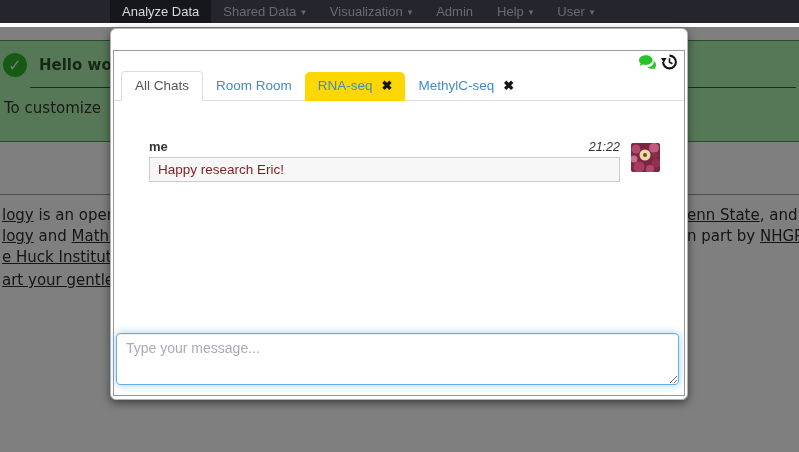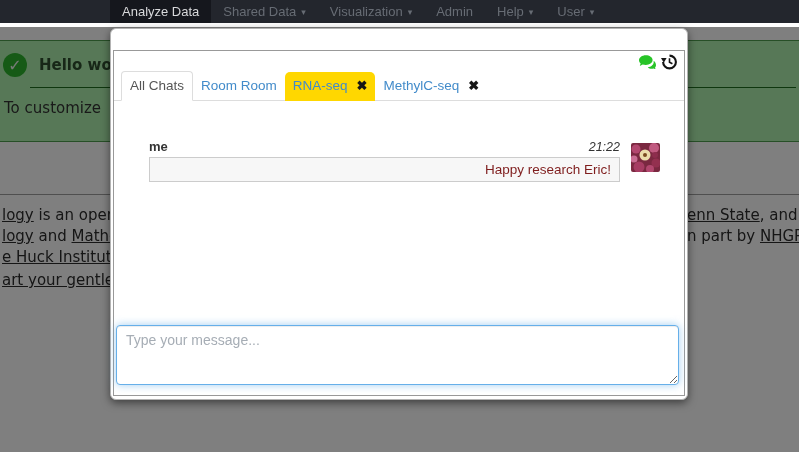--- a/index.html
+++ b/index.html
@@ -36,41 +36,41 @@
 
   
   .modal{position:absolute;left:110px;top:28px;width:578px;height:372px;background:#fff;
          border:1px solid #b3b3b3;border-radius:6px;box-shadow:0 3px 9px rgba(0,0,0,.5);
          z-index:40;box-sizing:border-box;}
   .chat-panel{position:absolute;top:21px;left:2px;right:2px;bottom:3px;border:1px solid #999;}
   .panel-icons{position:absolute;top:3px;right:7px;display:flex;gap:5px;align-items:center;}
   .panel-icons svg{display:block;cursor:pointer;}
 
   .tabs{display:flex;align-items:flex-end;margin-top:20px;padding-left:7px;border-bottom:1px solid #ddd;}
-  .tab{padding:6px 8px;font-size:13.5px;color:#428bca;cursor:pointer;display:flex;gap:9px;
+  .tab{padding:6px 13px;font-size:13.5px;color:#428bca;cursor:pointer;display:flex;gap:9px;
        align-items:flex-start;line-height:16px;white-space:nowrap;}
   .tab.active{background:#fff;border:1px solid #ddd;border-bottom:1px solid #fff;
        border-radius:4px 4px 0 0;color:#555;margin-bottom:-1px;}
   .tab.highlight{background:#ffd700;border-radius:5px 5px 0 0;margin-bottom:-1px;padding-bottom:7px;}
   .tab-x{color:#151515;font-weight:bold;font-size:13px;cursor:pointer;}
 
   .messages{margin:38px 24px 0 35px;}
-  .msg{display:flex;align-items:flex-start;text-align:right;}
+  .msg{display:flex;align-items:flex-start;}
   .msg-main{flex:1;min-width:0;}
   .msg-head{display:flex;justify-content:space-between;font-size:13px;align-items:baseline;}
   .msg-name{font-weight:bold;color:#333;}
   .msg-time{font-style:italic;color:#333;font-size:12.5px;}
   .bubble{margin-top:3px;background:#f7f7f7;border:1px solid #ccc;border-radius:0;
           padding:4px 8px;font-size:13.5px;color:#7f1d1d;min-height:15px;}
   .avatar{width:29px;height:29px;border-radius:2px;flex:0 0 29px;overflow:hidden;}
   .msg.m-right .avatar{margin-left:11px;margin-top:4px;}
   .msg.m-left{margin-top:8px;}
   .msg.m-left .avatar{margin-right:13px;margin-top:1px;}
 
-  .chat-input{position:absolute;left:2px;bottom:10px;width:563px;height:60px;box-sizing:border-box;
+  .chat-input{position:absolute;left:2px;bottom:10px;width:563px;height:52px;box-sizing:border-box;
        border:1px solid #66afe9;border-radius:4px;outline:none;resize:both;
        box-shadow:inset 0 1px 1px rgba(0,0,0,.075),0 0 8px rgba(102,175,233,.6);
        padding:6px 9px;font:14px "Liberation Sans",sans-serif;color:#555;}
   .chat-input::placeholder{color:#a6adb5;}
 </style>
 </head>
 <body>
 
 <div class="page">
   <div class="alert-success">

